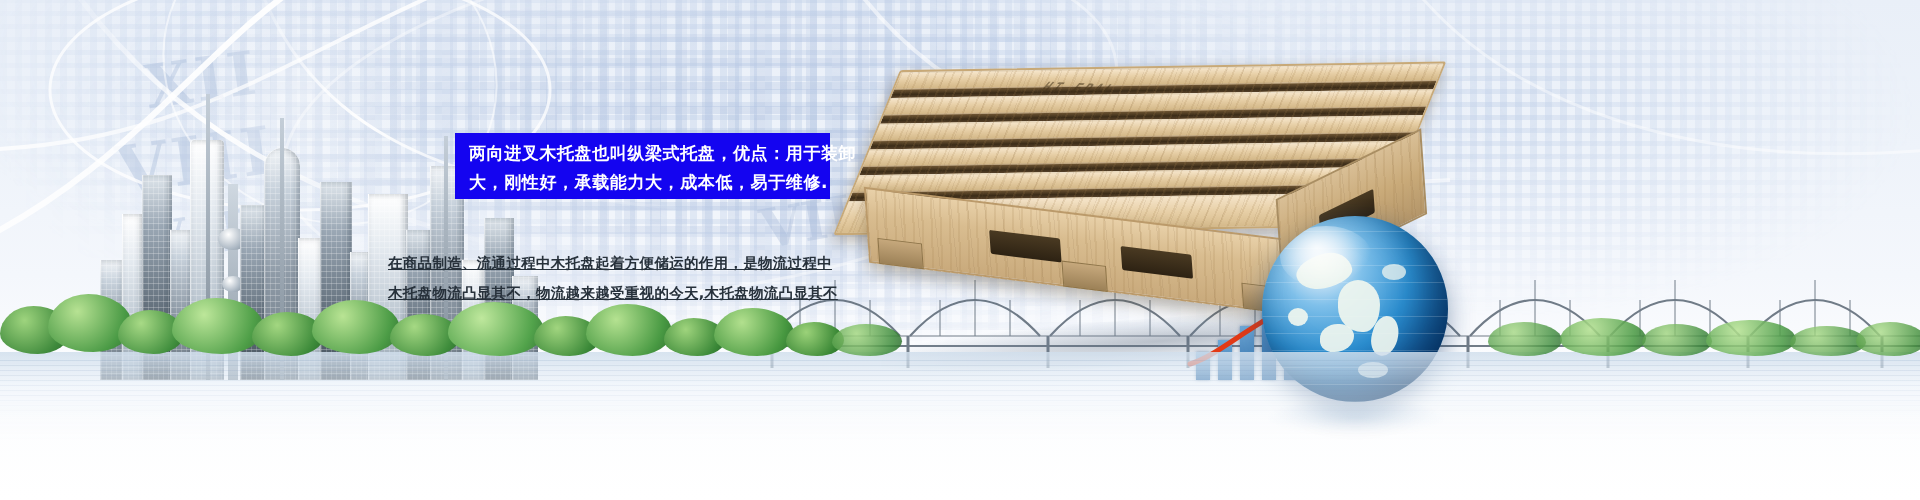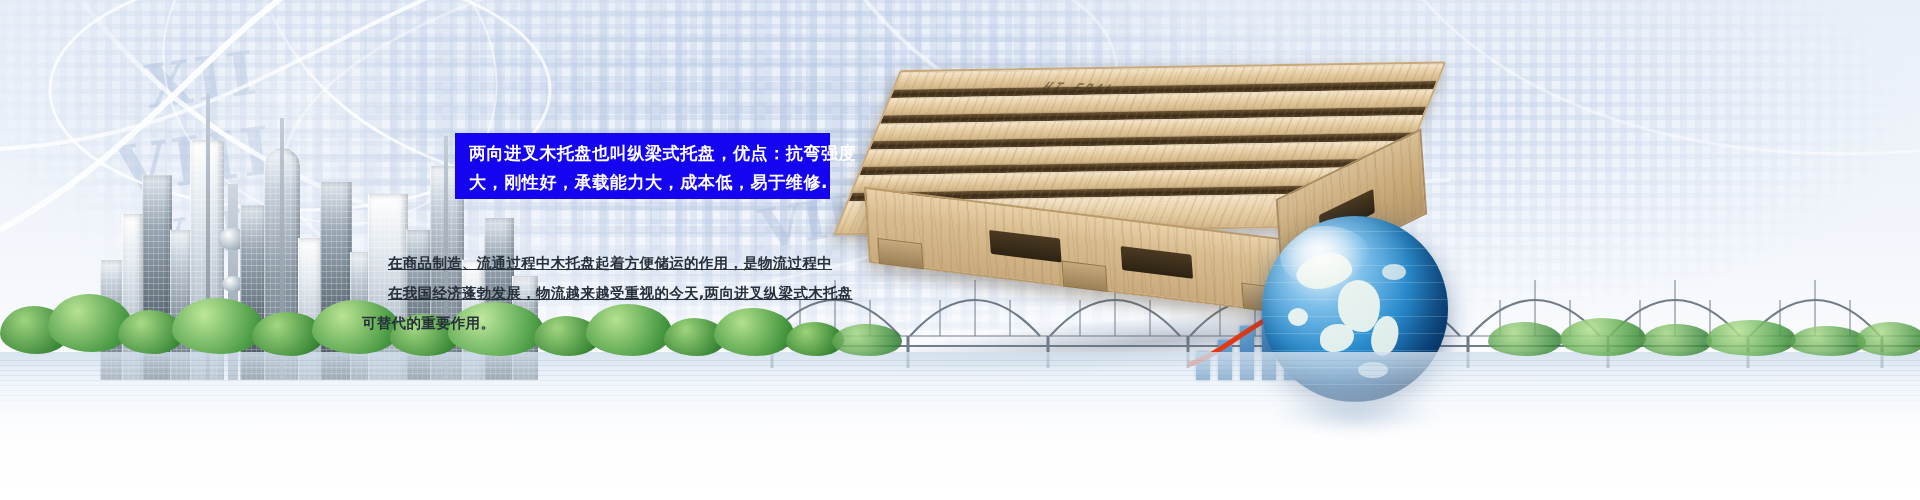--- a/index.html
+++ b/index.html
@@ -426,23 +426,22 @@
     <div class="treeblob" style="left:1488px;top:44px; width:74px; height:34px; background:radial-gradient(circle at 35% 30%,#a5d883,#3e8c3b 72%,#2a682a); opacity:.8;"></div>
     <div class="treeblob" style="left:1560px;top:40px; width:86px; height:38px; background:radial-gradient(circle at 35% 30%,#b2e08e,#479840 72%,#2c6d2c); opacity:.85;"></div>
     <div class="treeblob" style="left:1642px;top:46px; width:70px; height:32px; background:radial-gradient(circle at 35% 30%,#9fd47d,#3a8837 72%,#286528); opacity:.8;"></div>
     <div class="treeblob" style="left:1706px;top:42px; width:90px; height:36px; background:radial-gradient(circle at 35% 30%,#b5e291,#499a43 72%,#2e6f2e); opacity:.85;"></div>
     <div class="treeblob" style="left:1790px;top:48px; width:76px; height:30px; background:radial-gradient(circle at 35% 30%,#a3d781,#3d8b3a 72%,#2a682a); opacity:.8;"></div>
     <div class="treeblob" style="left:1856px;top:44px; width:70px; height:34px; background:radial-gradient(circle at 35% 30%,#aadc88,#429039 72%,#2c6b2c); opacity:.8;"></div>
   </div>
 
 
   <div class="bluebox">
-    <p>两向进叉木托盘也叫纵梁式托盘，优点：抗弯强度</p>
+    <p>两向进叉木托盘也叫纵梁式托盘，优点：用于装卸</p>
     <p>大，刚性好，承载能力大，成本低，易于维修.</p>
   </div>
 
   <div class="bodycopy">
     <p class="ind">在商品制造、流通过程中木托盘起着方便储运的作用，是物流过程中</p>
-    <p class="ind">在我国经济蓬勃发展，物流越来越受重视的今天,两向进叉纵梁式木托盘</p>
-    <p>可替代的重要作用。</p>
+    <p class="ind">木托盘物流凸显其不，物流越来越受重视的今天,木托盘物流凸显其不</p>
   </div>
 
 </div>
 
 </body></html>

